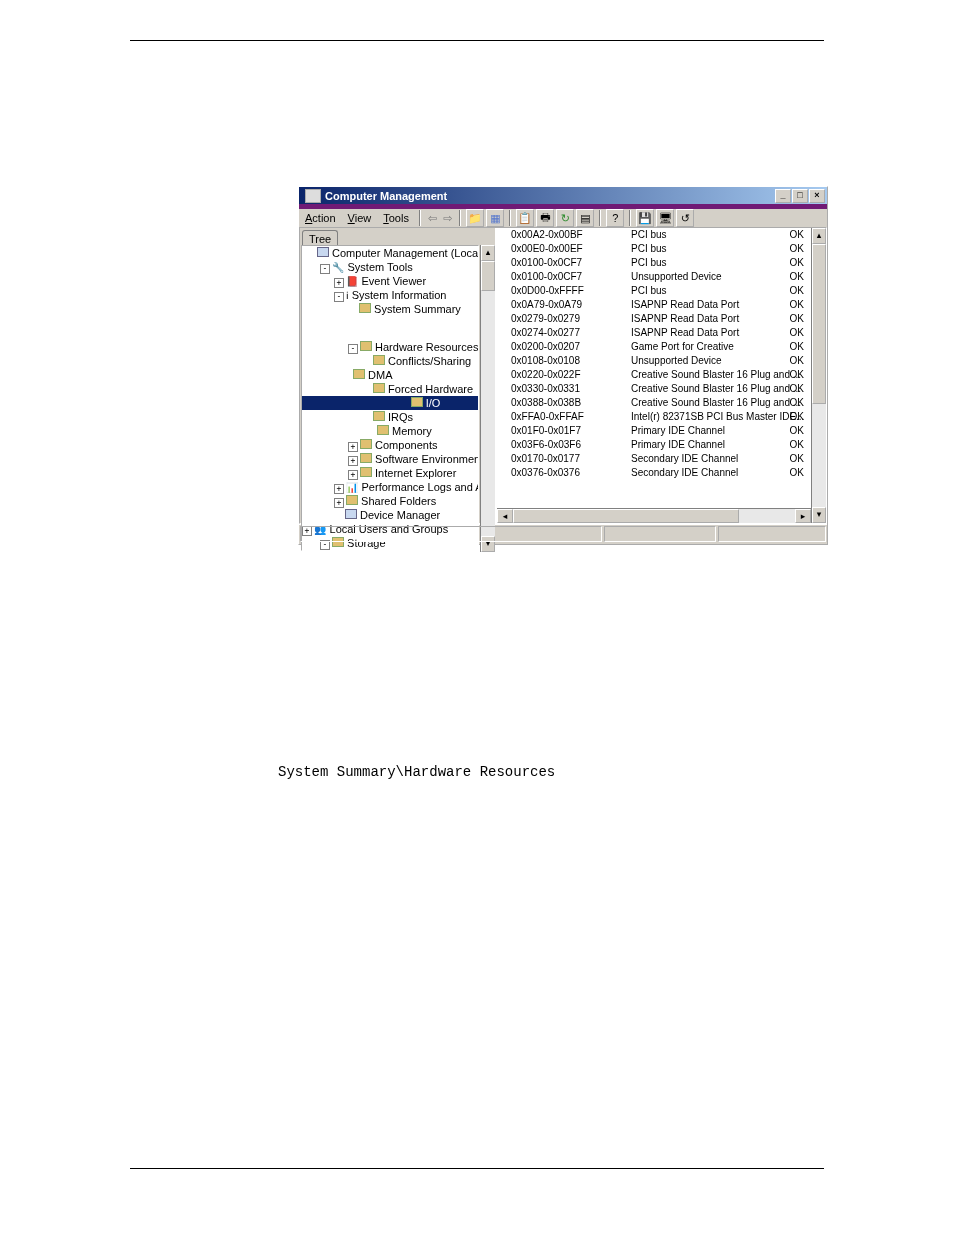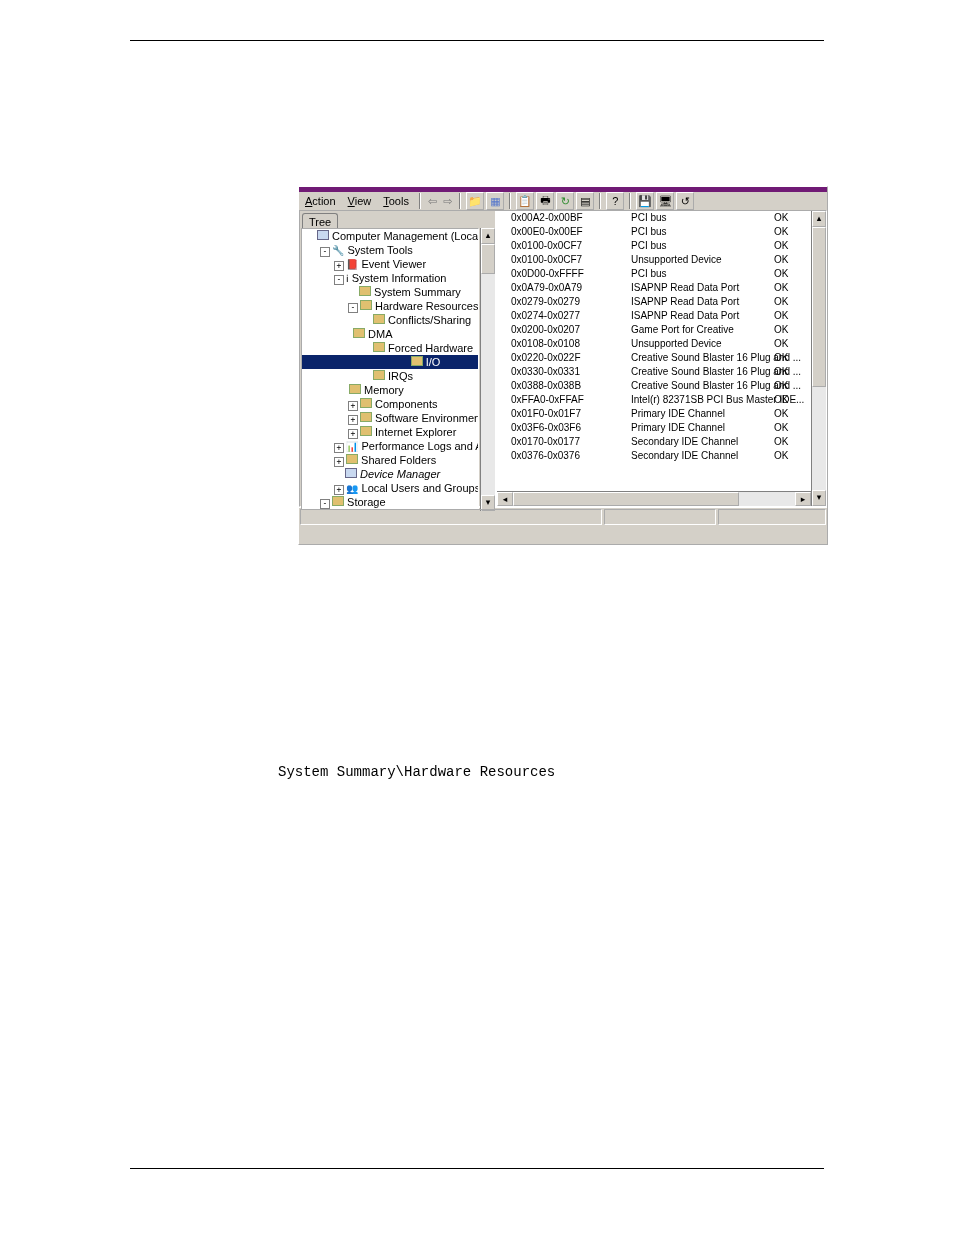--- a/index.html
+++ b/index.html
@@ -27,40 +27,49 @@
   .sarrow{height:14px;border:1px outset #fff;font:9px/12px Arial;text-align:center}
   .strack{flex:1;background:#e8e8e8}
   .sthumb{height:28px;background:#d4d0c8;border:1px outset #fff}
   .right{flex:1;display:flex;flex-direction:column;background:#fff}
   .cols{display:flex;height:16px;font-size:11px}
   .col{border:.5px solid #808080;border-top-color:#fff;border-left-color:#fff;background:#d4d0c8;padding:1px 4px;overflow:hidden}
   .rows{flex:1;overflow:hidden;font-family:Liberation Sans, sans-serif;font-size:10px}
   .row{display:flex;height:14px;line-height:14px;white-space:nowrap}
   .c1{width:120px;padding-left:14px}
   .c2{width:143px}
-  .c3{width:30px;padding-right:6px}
+  .c3{width:30px;text-align:right;padding-right:6px}
   .hsb{height:14px;display:flex;background:#d4d0c8;border-top:1px solid #808080}
   .hsarrow{width:14px;border:1px outset #fff;font:9px/12px Arial;text-align:center}
   .hstrack{flex:1;background:#e8e8e8;position:relative}
   .hsthumb{position:absolute;left:0;top:0;height:100%;width:80%;background:#d4d0c8;border:1px outset #fff;box-sizing:border-box}
   .status{height:18px;border-top:1px solid #fff;display:flex}
   .spane{border:1px inset #fff;margin:1px;flex:0 0 auto}
   .below{position:absolute;top:764px;left:278px;font:14px "Courier New",monospace}
   .bot-ic{display:inline-block;width:10px;height:8px}
   .bot-fold{background:#e0c070;border:1px solid #8a6}
   .bot-mon{background:#c8d8f0;border:1px solid #668}
   .plus{display:inline-block;width:8px;height:8px;border:1px solid #808080;font:8px/7px monospace;text-align:center;color:#000;margin-right:2px}
 </style>
 </head>
 <body>
 
 <div class="hr-top"></div>
 <div class="hr-bot"></div>
 
 <div class="win">
+  <div class="titlebar">
+    <span class="sysico"></span>
+    <span>Computer Management</span>
+    <div class="tbtns">
+      <div class="tbtn">_</div>
+      <div class="tbtn">□</div>
+      <div class="tbtn">×</div>
+    </div>
+  </div>
 
   <div class="menubar">
     <div class="mitem"><u>A</u><span>ction</span></div>
     <div class="mitem"><u>V</u>iew</div>
     <div class="mitem"><u>T</u>ools</div>
     <div class="tsep"></div>
     <div class="tarr">⇦</div>
     <div class="tarr">⇨</div>
     <div class="tsep"></div>
     <div class="ticon" style="color:#d8a038">📁</div>
@@ -81,34 +90,34 @@
   <div class="body">
     <div class="left">
       <div><span class="tab">Tree</span></div>
       <div style="flex:1;display:flex">
         <div class="tree" id="tree">
             <div class="node" style="padding-left: 4px;"><span style="display:inline-block;width:11px"></span><span class="bot-ic bot-mon"></span> <span>Computer Management (Local)</span></div>
             <div class="node" style="padding-left: 18px;"><span class="plus">-</span><span style="font-size:10px">🔧</span> <span>System Tools</span></div>
             <div class="node" style="padding-left: 32px;"><span class="plus">+</span><span style="font-size:10px">📕</span> <span>Event Viewer</span></div>
             <div class="node" style="padding-left: 32px;"><span class="plus">-</span><span style="font-size:10px">ℹ</span> <span>System Information</span></div>
             <div class="node" style="padding-left: 46px;"><span style="display:inline-block;width:11px"></span><span class="bot-ic bot-fold"></span> <span>System Summary</span></div>
-            <div class="node" style="padding-left: 46px;"><span class="plus">-</span><span class="bot-ic bot-fold"></span> <span>Hardware Resources</span></div>
+            <div class="node" style="padding-left: 46px; margin-top: 24px;"><span class="plus">-</span><span class="bot-ic bot-fold"></span> <span>Hardware Resources</span></div>
             <div class="node" style="padding-left: 60px;"><span style="display:inline-block;width:11px"></span><span class="bot-ic bot-fold"></span> <span>Conflicts/Sharing</span></div>
             <div class="node" style="padding-left: 40px;"><span style="display:inline-block;width:11px"></span><span class="bot-ic bot-fold"></span> <span>DMA</span></div>
             <div class="node" style="padding-left: 60px;"><span style="display:inline-block;width:11px"></span><span class="bot-ic bot-fold"></span> <span>Forced Hardware</span></div>
             <div class="node sel" style="padding-left: 60px; text-align: center;"><span style="display:inline-block;width:11px"></span><span class="bot-ic bot-fold"></span> <span>I/O</span></div>
             <div class="node" style="padding-left: 60px;"><span style="display:inline-block;width:11px"></span><span class="bot-ic bot-fold"></span> <span>IRQs</span></div>
-            <div class="node" style="padding-left: 36px;"><span style="display:inline-block;width:11px"></span><span class="bot-ic bot-fold"></span> <span>Memory</span></div>
+            <div class="node" style="padding-left: 64px;"><span style="display:inline-block;width:11px"></span><span class="bot-ic bot-fold"></span> <span>Memory</span></div>
             <div class="node" style="padding-left: 46px;"><span class="plus">+</span><span class="bot-ic bot-fold"></span> <span>Components</span></div>
             <div class="node" style="padding-left: 46px;"><span class="plus">+</span><span class="bot-ic bot-fold"></span> <span>Software Environment</span></div>
             <div class="node" style="padding-left: 46px;"><span class="plus">+</span><span class="bot-ic bot-fold"></span> <span>Internet Explorer</span></div>
             <div class="node" style="padding-left: 32px;"><span class="plus">+</span><span style="font-size:10px">📊</span> <span>Performance Logs and Alerts</span></div>
             <div class="node" style="padding-left: 32px;"><span class="plus">+</span><span class="bot-ic bot-fold"></span> <span>Shared Folders</span></div>
-            <div class="node" style="padding-left: 32px; font-style: italic;"><span style="display:inline-block;width:11px"></span><span class="bot-ic bot-mon"></span> <span>Device Manager</span></div>
-            <div class="node" style="padding-left: 32px;"><span class="plus">+</span><span style="font-size:10px">👥</span> <span>Local Users and Groups</span></div>
+            <div class="node" style="padding-left: 32px;"><span style="display:inline-block;width:11px"></span><span class="bot-ic bot-mon"></span> <span>Device Manager</span></div>
+            <div class="node" style=""><span class="plus">+</span><span style="font-size:10px">👥</span> <span>Local Users and Groups</span></div>
             <div class="node" style="padding-left: 18px;"><span class="plus">-</span><span class="bot-ic bot-fold"></span> <span>Storage</span></div>
           </div>
         <div class="sb">
           <div class="sarrow">▴</div>
           <div class="strack">
               <div class="sthumb"></div>
             </div>
           <div class="sarrow">▾</div>
         </div>
       </div>

